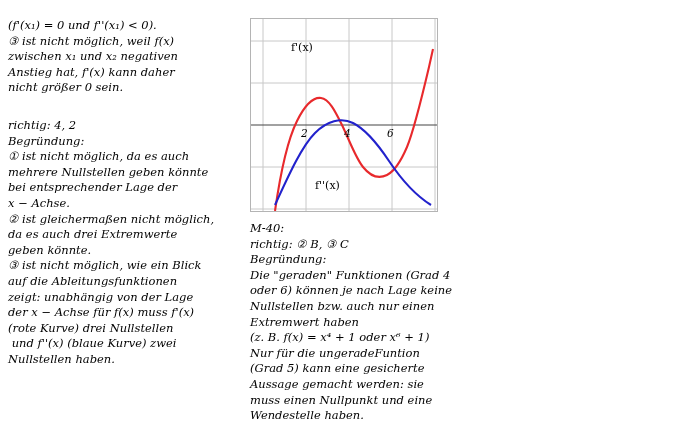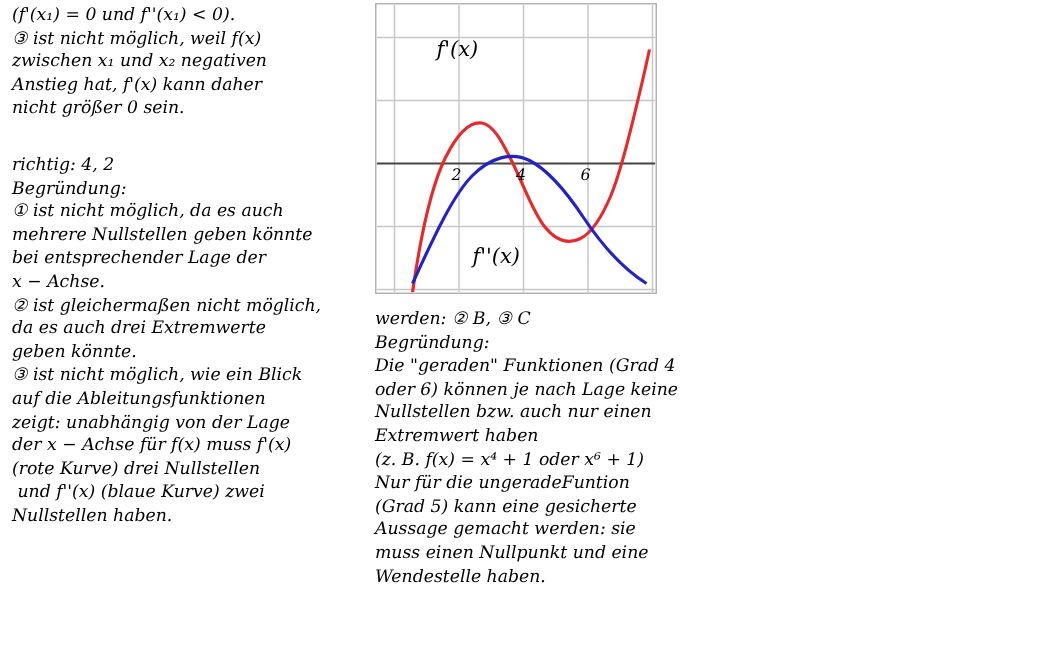--- a/index.html
+++ b/index.html
@@ -10,21 +10,21 @@
     width: 699px;
     height: 430px;
     background: #ffffff;
     font-family: "DejaVu Serif", serif;
     color: #000000;
     overflow: hidden;
     position: relative;
   }
   .page {
     position: absolute;
-    left: 0; top: 0;
+    left: 0; top: 16px;
     width: 699px;
     height: 331px;
   }
 
   
   .col-left {
     position: absolute;
     left: 8px;
     top: 2px;
     width: 230px;
@@ -57,22 +57,21 @@
     overflow: hidden;
   }
   .chart-svg {
     position: absolute;
     left: 0;
     top: 0;
   }
   .curve-label {
     position: absolute;
     font-family: "DejaVu Serif", serif;
-    font-style: italic;
-    font-size: 14px;
+    font-size: 11px;
     color: #000;
   }
   .lbl-fp { left: 40px; top: 22px; }
   .lbl-fpp { left: 64px; top: 160px; }
 
   .tick-num {
     position: absolute;
     font-family: "DejaVu Serif", serif;
     font-style: italic;
     font-size: 10.5px;
@@ -143,21 +142,22 @@
       <div class="curve-label lbl-fp">f'(x)</div>
       <div class="curve-label lbl-fpp">f''(x)</div>
 
       <div class="tick-num" style="left:50px; top:108px;">2</div>
       <div class="tick-num" style="left:93px; top:108px;">4</div>
       <div class="tick-num" style="left:136px; top:108px;">6</div>
     </div>
   </div>
 
   <div class="right-text">
-    <div class="txt">werden: ② B, ③ C</div>
+    <div class="txt">M-40:</div>
+    <div class="txt">richtig: ② B, ③ C</div>
     <div class="txt">Begründung:</div>
     <div class="txt">Die "geraden" Funktionen (Grad 4
 oder 6) können je nach Lage keine
 Nullstellen bzw. auch nur einen
 Extremwert haben
 (z. B. f(x) = x⁴ + 1 oder x⁶ + 1)
 Nur für die ungeradeFuntion
 (Grad 5) kann eine gesicherte
 Aussage gemacht werden: sie
 muss einen Nullpunkt und eine

